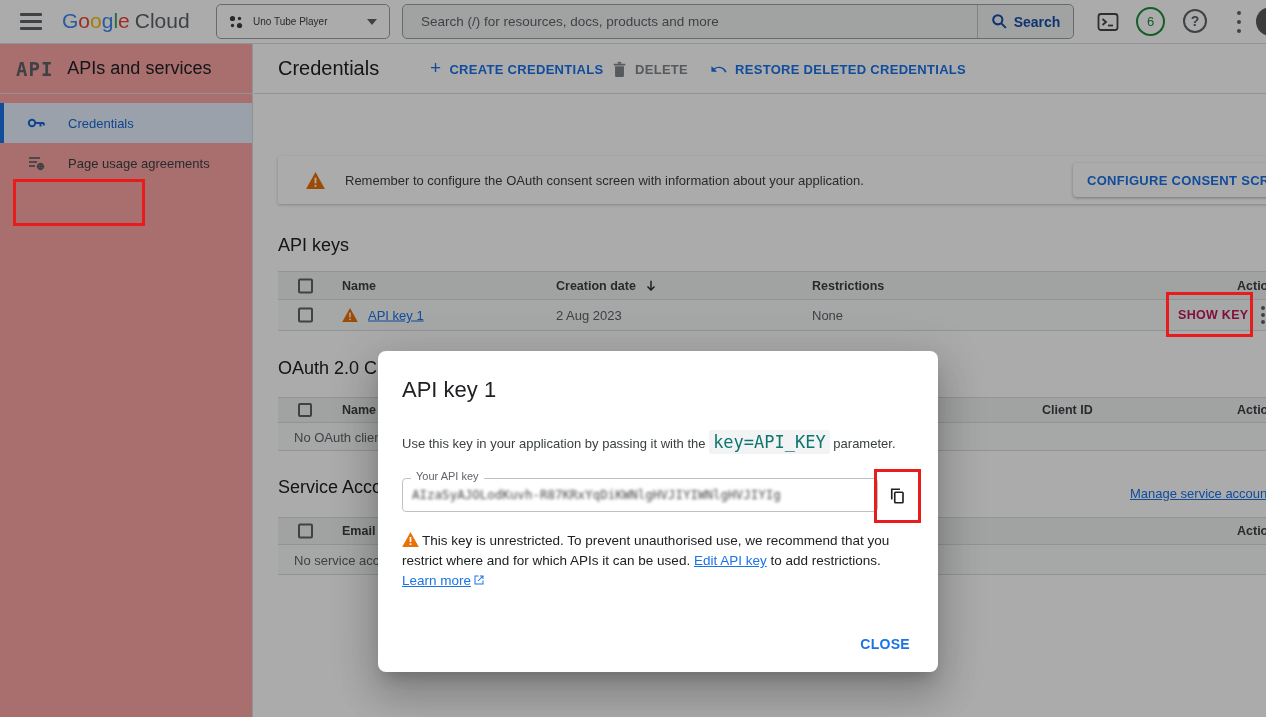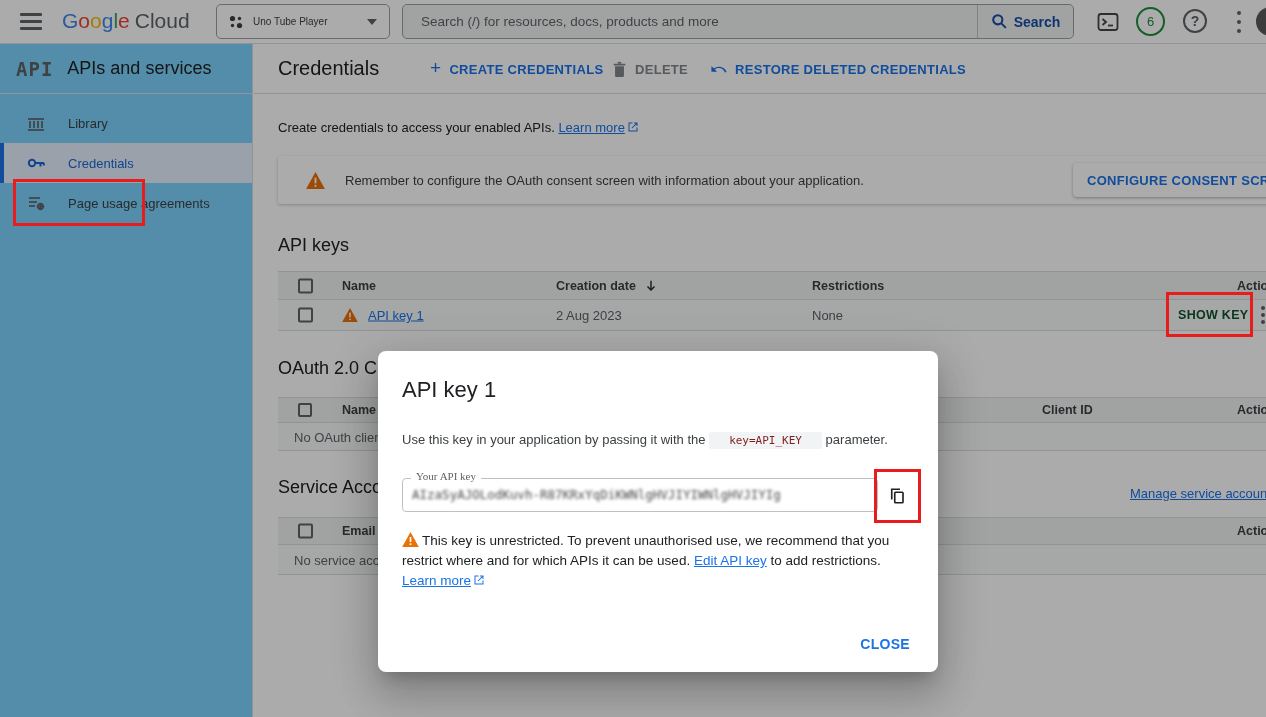--- a/index.html
+++ b/index.html
@@ -22,21 +22,21 @@
   .searchwrap input::placeholder { color:#5f6368; }
   .search-btn { width:96px; border-left:1px solid #bdc1c6; display:flex; align-items:center; justify-content:center; gap:6px; color:#174ea6; font-size:14px; font-weight:700; cursor:pointer; background:#f1f3f4; border-radius:0 5px 5px 0; }
   .tb-icon { position:absolute; top:10px; width:24px; height:24px; color:#444746; cursor:pointer; }
   .badge-circle { position:absolute; left:1136px; top:7px; width:29px; height:29px; border:2px solid #1e8e3e; border-radius:50%; color:#1e8e3e; font-size:13px; display:flex; align-items:center; justify-content:center; cursor:pointer; }
   .help-circle { position:absolute; left:1183px; top:9px; width:24px; height:24px; border:2px solid #5f6368; border-radius:50%; color:#5f6368; font-size:14px; font-weight:700; display:flex; align-items:center; justify-content:center; cursor:pointer; }
   .vdots { position:absolute; left:1234px; top:11px; width:10px; height:22px; display:flex; flex-direction:column; align-items:center; justify-content:space-between; cursor:pointer; }
   .vdots i { width:4px; height:4px; background:#5f6368; border-radius:50%; }
   .avatar-part { position:absolute; left:1256px; top:7px; width:29px; height:29px; border-radius:50%; background:#5a5a5a; }
 
   
-  .sidebar { position:absolute; top:44px; left:0; width:253px; height:673px; background:#7dd3fc; border-right:1px solid #dadce0; z-index:4; }
+  .sidebar { position:absolute; top:44px; left:0; width:253px; height:673px; background:#fca5a5; border-right:1px solid #dadce0; z-index:4; }
   .side-head { height:50px; border-bottom:1px solid #dadce0; display:flex; align-items:center; padding-left:16px; gap:14px; }
   .api-glyph { font-family:"DejaVu Sans Mono", monospace; font-weight:700; font-size:19px; color:#5f6368; letter-spacing:1px; }
   .side-title { font-size:18px; color:#202124; }
   .side-items { padding-top:9px; }
   .side-item { position:relative; height:40px; display:flex; align-items:center; padding-left:26px; gap:22px; font-size:13px; color:#3c4043; cursor:pointer; }
   .side-item .sicon { width:20px; height:20px; color:#5f6368; flex:0 0 20px; }
   .side-item.active { background:#e8f0fe; color:#1967d2; }
   .side-item.active .sicon { color:#1967d2; }
   .active-bar { position:absolute; left:0; top:0; width:4px; height:40px; background:#1a73e8; }
 
@@ -58,35 +58,35 @@
   .sec-title { position:absolute; left:24px; font-size:18px; color:#202124; }
   .gtable { position:absolute; left:24px; width:1010px; border-top:1px solid #dadce0; }
   .trow { position:relative; border-bottom:1px solid #dadce0; }
   .trow.head { background:#f1f3f4; }
   .tcell { position:absolute; top:50%; transform:translateY(-50%); font-size:13px; color:#3c4043; white-space:nowrap; }
   .tcell.hd { font-weight:700; font-size:12.5px; color:#3c4043; }
   .tcell.muted { color:#5f6368; }
   .cbox { position:absolute; left:20px; top:50%; transform:translateY(-50%); width:15px; height:15px; border:2px solid #5f6368; border-radius:2px; cursor:pointer; }
   .sort-ico { display:inline-block; width:14px; height:14px; vertical-align:-3px; margin-left:8px; color:#202124; }
   .warn-sm { position:absolute; left:64px; top:50%; transform:translateY(-50%); width:16px; height:14px; }
-  .showkey { color:#14532d; font-weight:700; font-size:12.5px; letter-spacing:.3px; cursor:pointer; }
+  .showkey { color:#be185d; font-weight:700; font-size:12.5px; letter-spacing:.3px; cursor:pointer; }
   .rowdots { position:absolute; left:983px; top:50%; transform:translateY(-50%); width:4px; height:18px; display:flex; flex-direction:column; justify-content:space-between; cursor:pointer; }
   .rowdots i { width:4px; height:4px; background:#5f6368; border-radius:50%; }
   .manage-link { position:absolute; left:876px; top:442px; font-size:13px; white-space:nowrap; }
 
   
   .scrim { position:absolute; inset:0; background:rgba(0,0,0,.33); z-index:50; }
 
   
   .modal { position:absolute; left:378px; top:351px; width:560px; height:321px; background:#fff; border-radius:8px; z-index:100; box-shadow:0 11px 15px -7px rgba(0,0,0,.2), 0 24px 38px 3px rgba(0,0,0,.14), 0 9px 46px 8px rgba(0,0,0,.12); }
   .m-title { position:absolute; left:24px; top:26px; font-size:22px; color:#202124; }
   .m-body { position:absolute; left:24px; top:81px; font-size:13px; color:#3c4043; width:512px; }
-  .code-chip { font-family:"DejaVu Sans Mono", monospace; font-size:11px; background:#f1f3f4; padding:2px 20px; border-radius:2px; color:#7f1d1d; }
+  .code-chip { font-family:"DejaVu Sans Mono", monospace; font-size:17px; background:#f1f3f4; padding:2px 4px; border-radius:2px; color:#0f766e; }
   .m-field { position:absolute; left:24px; top:127px; width:476px; height:34px; border:1px solid #bdc1c6; border-radius:4px; }
-  .m-field-label { position:absolute; left:33px; top:119px; font-size:11px; color:#5f6368; background:#fff; padding:0 5px;font-family:Liberation Serif, serif; }
+  .m-field-label { position:absolute; left:33px; top:119px; font-size:11px; color:#5f6368; background:#fff; padding:0 5px; }
   .m-key { position:absolute; left:34px; top:136px; width:450px; font-family:"DejaVu Sans Mono", monospace; font-size:12.5px; color:#4a4a4a; filter:blur(1.4px); white-space:nowrap; overflow:hidden; }
   .copy-btn { position:absolute; left:503px; top:129px; width:32px; height:32px; display:flex; align-items:center; justify-content:center; color:#202124; cursor:pointer; border-radius:50%; }
   .m-warn { position:absolute; left:24px; top:180px; width:514px; font-size:13.5px; color:#202124; line-height:20px; }
   .m-warn .warn-sm2 { display:inline-block; width:17px; height:15px; vertical-align:-2px; margin-right:3px; }
   .close-btn { position:absolute; right:28px; bottom:20px; font-size:14px; font-weight:700; letter-spacing:.3px; color:#1a73e8; cursor:pointer; }
 
   
   .ann { position:absolute; border:3px solid #e81c1c; z-index:120; pointer-events:none; }
   .ann-credentials { left:13px; top:179px; width:132px; height:47px; }
   .ann-showkey { left:1166px; top:292px; width:87px; height:45px; }
@@ -144,31 +144,20 @@
       </div>
     <div class="avatar-part"></div>
   </div>
 
   <div class="sidebar">
     <div class="side-head">
       <span class="api-glyph">API</span>
       <span class="side-title">APIs and services</span>
     </div>
     <div class="side-items">
-      <div class="side-item">
-        <svg class="sicon" viewBox="0 0 20 20" fill="none" stroke="currentColor" stroke-width="1.7">
-            <line x1="4" y1="8" x2="4" y2="15"></line>
-            <line x1="8" y1="8" x2="8" y2="15"></line>
-            <line x1="12" y1="8" x2="12" y2="15"></line>
-            <line x1="16" y1="8" x2="16" y2="15"></line>
-            <line x1="2" y1="17" x2="18" y2="17"></line>
-            <line x1="2" y1="6" x2="18" y2="6"></line>
-          </svg>
-        <span>Library</span>
-      </div>
       <div class="side-item active">
         <div class="active-bar"></div>
         <svg class="sicon" viewBox="0 0 20 20" fill="none" stroke="currentColor" stroke-width="2">
             <circle cx="6" cy="10" r="3.2"></circle>
             <line x1="9.2" y1="10" x2="18" y2="10"></line>
             <line x1="14.5" y1="10" x2="14.5" y2="13.5"></line>
             <line x1="17.8" y1="10" x2="17.8" y2="12.5"></line>
           </svg>
         <span>Credentials</span>
       </div>
@@ -202,27 +191,20 @@
         <span>DELETE</span>
       </div>
       <div class="tb-btn" style="left:456px">
         <svg width="17" height="15" viewBox="0 0 24 20" fill="#1a73e8">
             <path d="M12.5 6c-2.6 0-5 1-6.9 2.6L2 5v8h8l-3.1-3.1C8.3 8.7 10.3 8 12.5 8c4 0 7.4 2.6 8.6 6.2l2.3-.8C21.9 9 17.6 6 12.5 6z"></path>
           </svg>
         <span>RESTORE DELETED CREDENTIALS</span>
       </div>
     </div>
 
-    <div class="desc-line">
-      <span>Create credentials to access your enabled APIs.</span>
-      <a class="gblue">Learn more</a><span class="ext-ico"><svg width="12" height="12" viewBox="0 0 24 24" fill="#1a73e8">
-            <path d="M14 3h7v7h-2V6.4l-8.3 8.3-1.4-1.4L17.6 5H14V3z"></path>
-            <path d="M19 19H5V5h6V3H3v18h18v-8h-2v6z"></path>
-          </svg></span>
-    </div>
 
     <div class="banner">
       <svg class="warn-ico" viewBox="0 0 20 18">
           <path d="M10 0L20 18H0z" fill="#e8710a"></path>
           <rect x="9" y="6" width="2" height="6" fill="#fff"></rect>
           <rect x="9" y="13.6" width="2" height="2" fill="#fff"></rect>
         </svg>
       <span class="btxt">Remember to configure the OAuth consent screen with information about your application.</span>
       <div class="banner-btn">CONFIGURE CONSENT SCREEN</div>
     </div>

